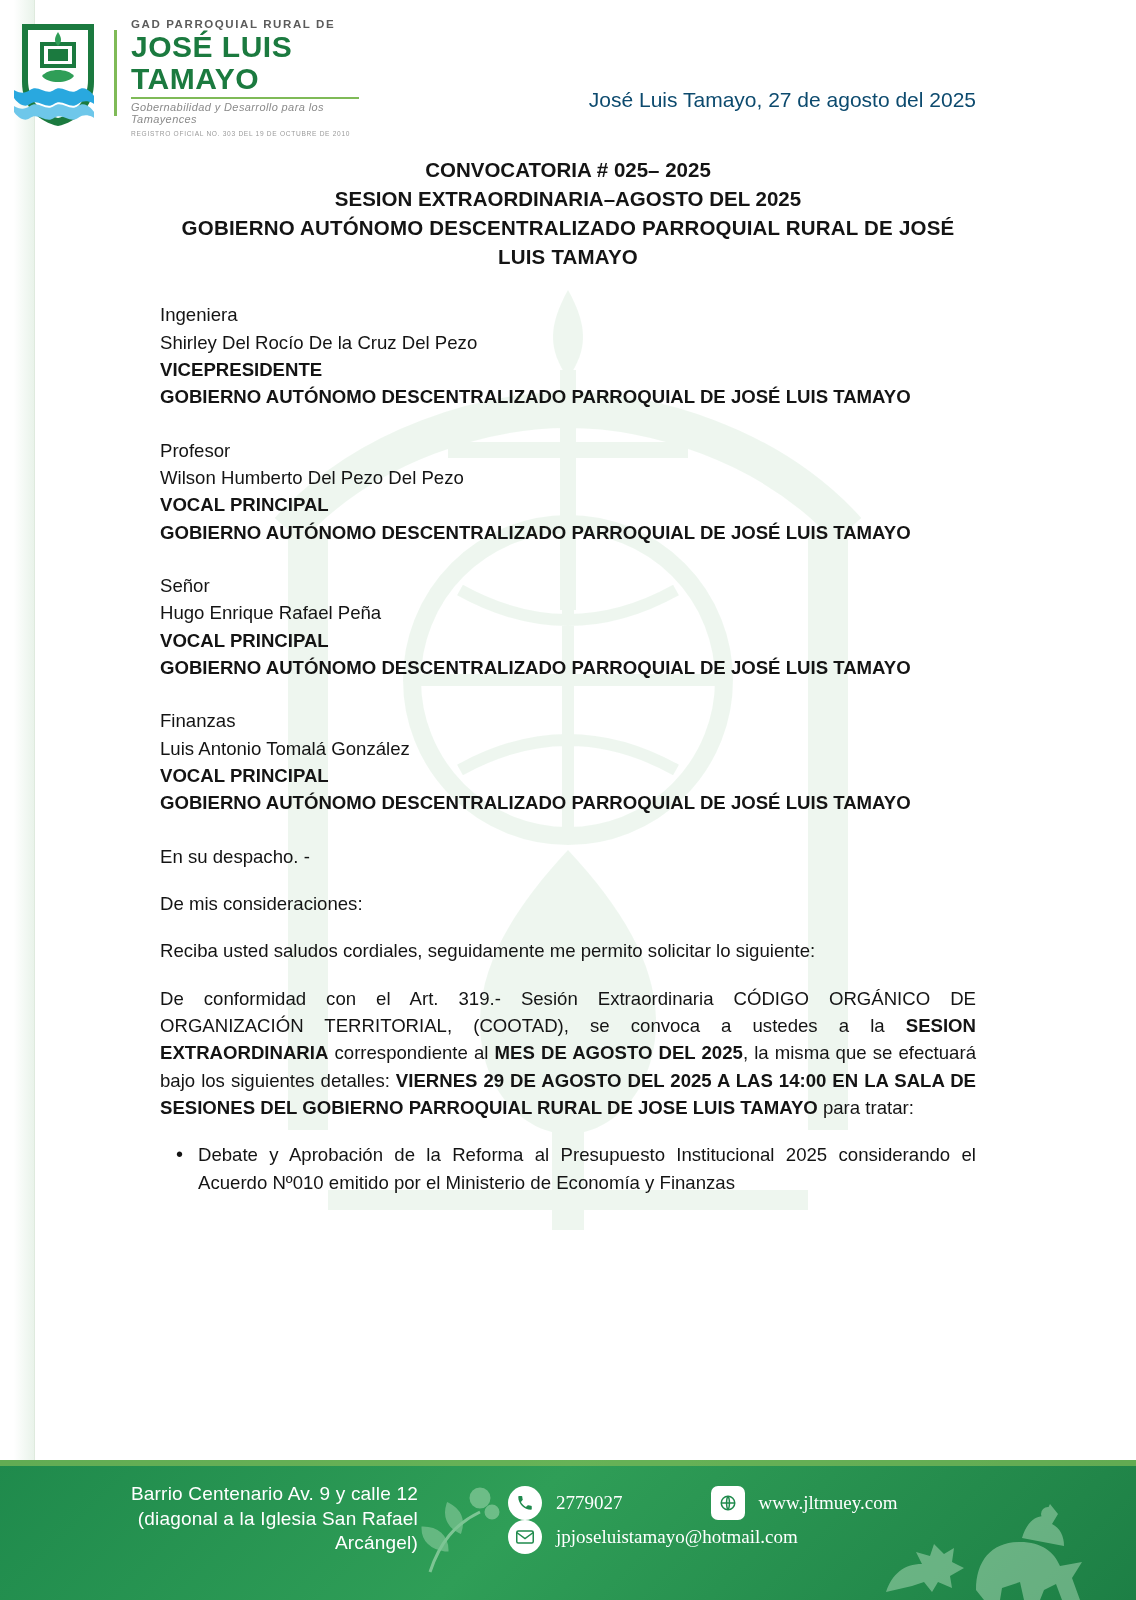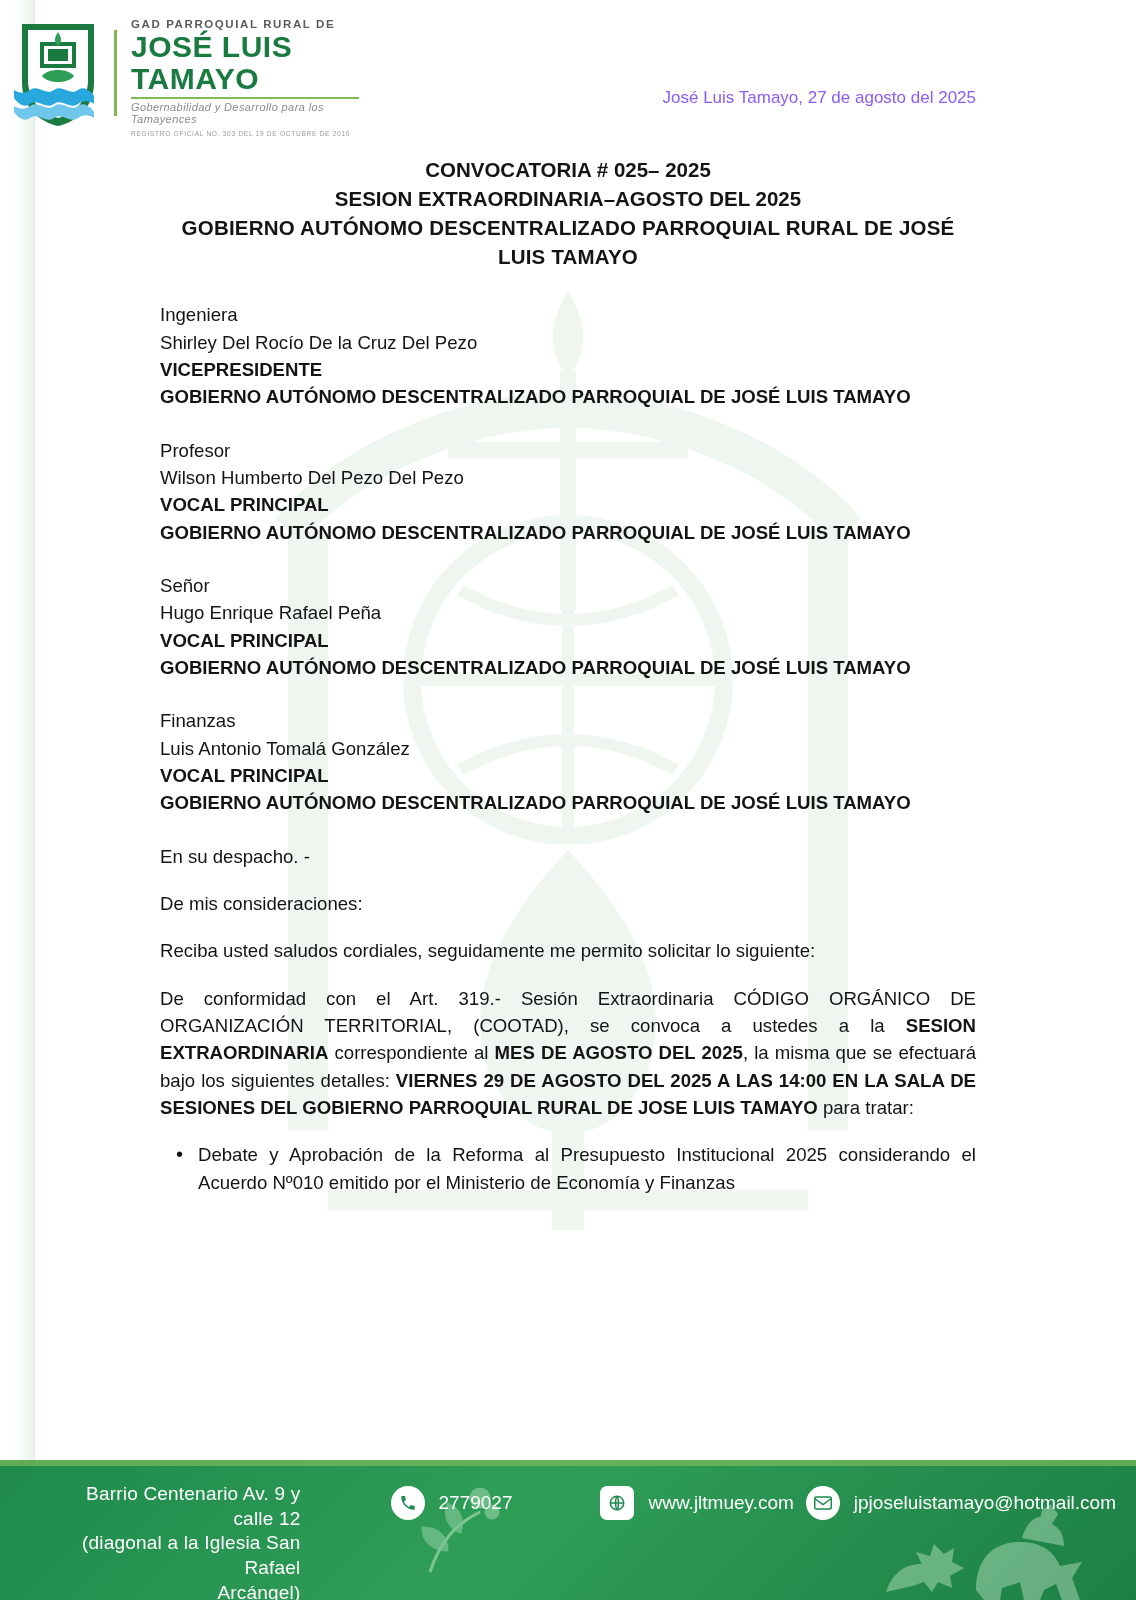--- a/index.html
+++ b/index.html
@@ -108,22 +108,22 @@
     font-size: 6.6px;
     color: #9a9a9a;
     letter-spacing: 0.7px;
     margin-top: 5px;
   }
 
   .doc-date {
     position: absolute;
     right: 160px;
     top: 88px;
-    font-size: 17px;
-    color: #8b5cf6;
+    font-size: 21px;
+    color: #0c4a6e;
   }
 
   
   .content {
     position: absolute;
     left: 160px;
     right: 160px;
     top: 155px;
     font-size: 18.6px;
     color: #141414;
@@ -205,22 +205,23 @@
   }
   .addr {
     font-size: 19px;
     line-height: 1.3;
     width: 370px;
     letter-spacing: .2px;
   }
   .contact-col {
     margin-left: 90px;
     display: flex;
-    gap: 12px;
+    flex-direction: column;
     margin-top: 4px;
+    font-family: Liberation Serif, serif;
   }
   .contact-row {
     display: flex;
     align-items: center;
     gap: 14px;
     font-size: 19px;
   }
   .contact-row .sep { width: 60px; }
   .ico {
     width: 34px;

